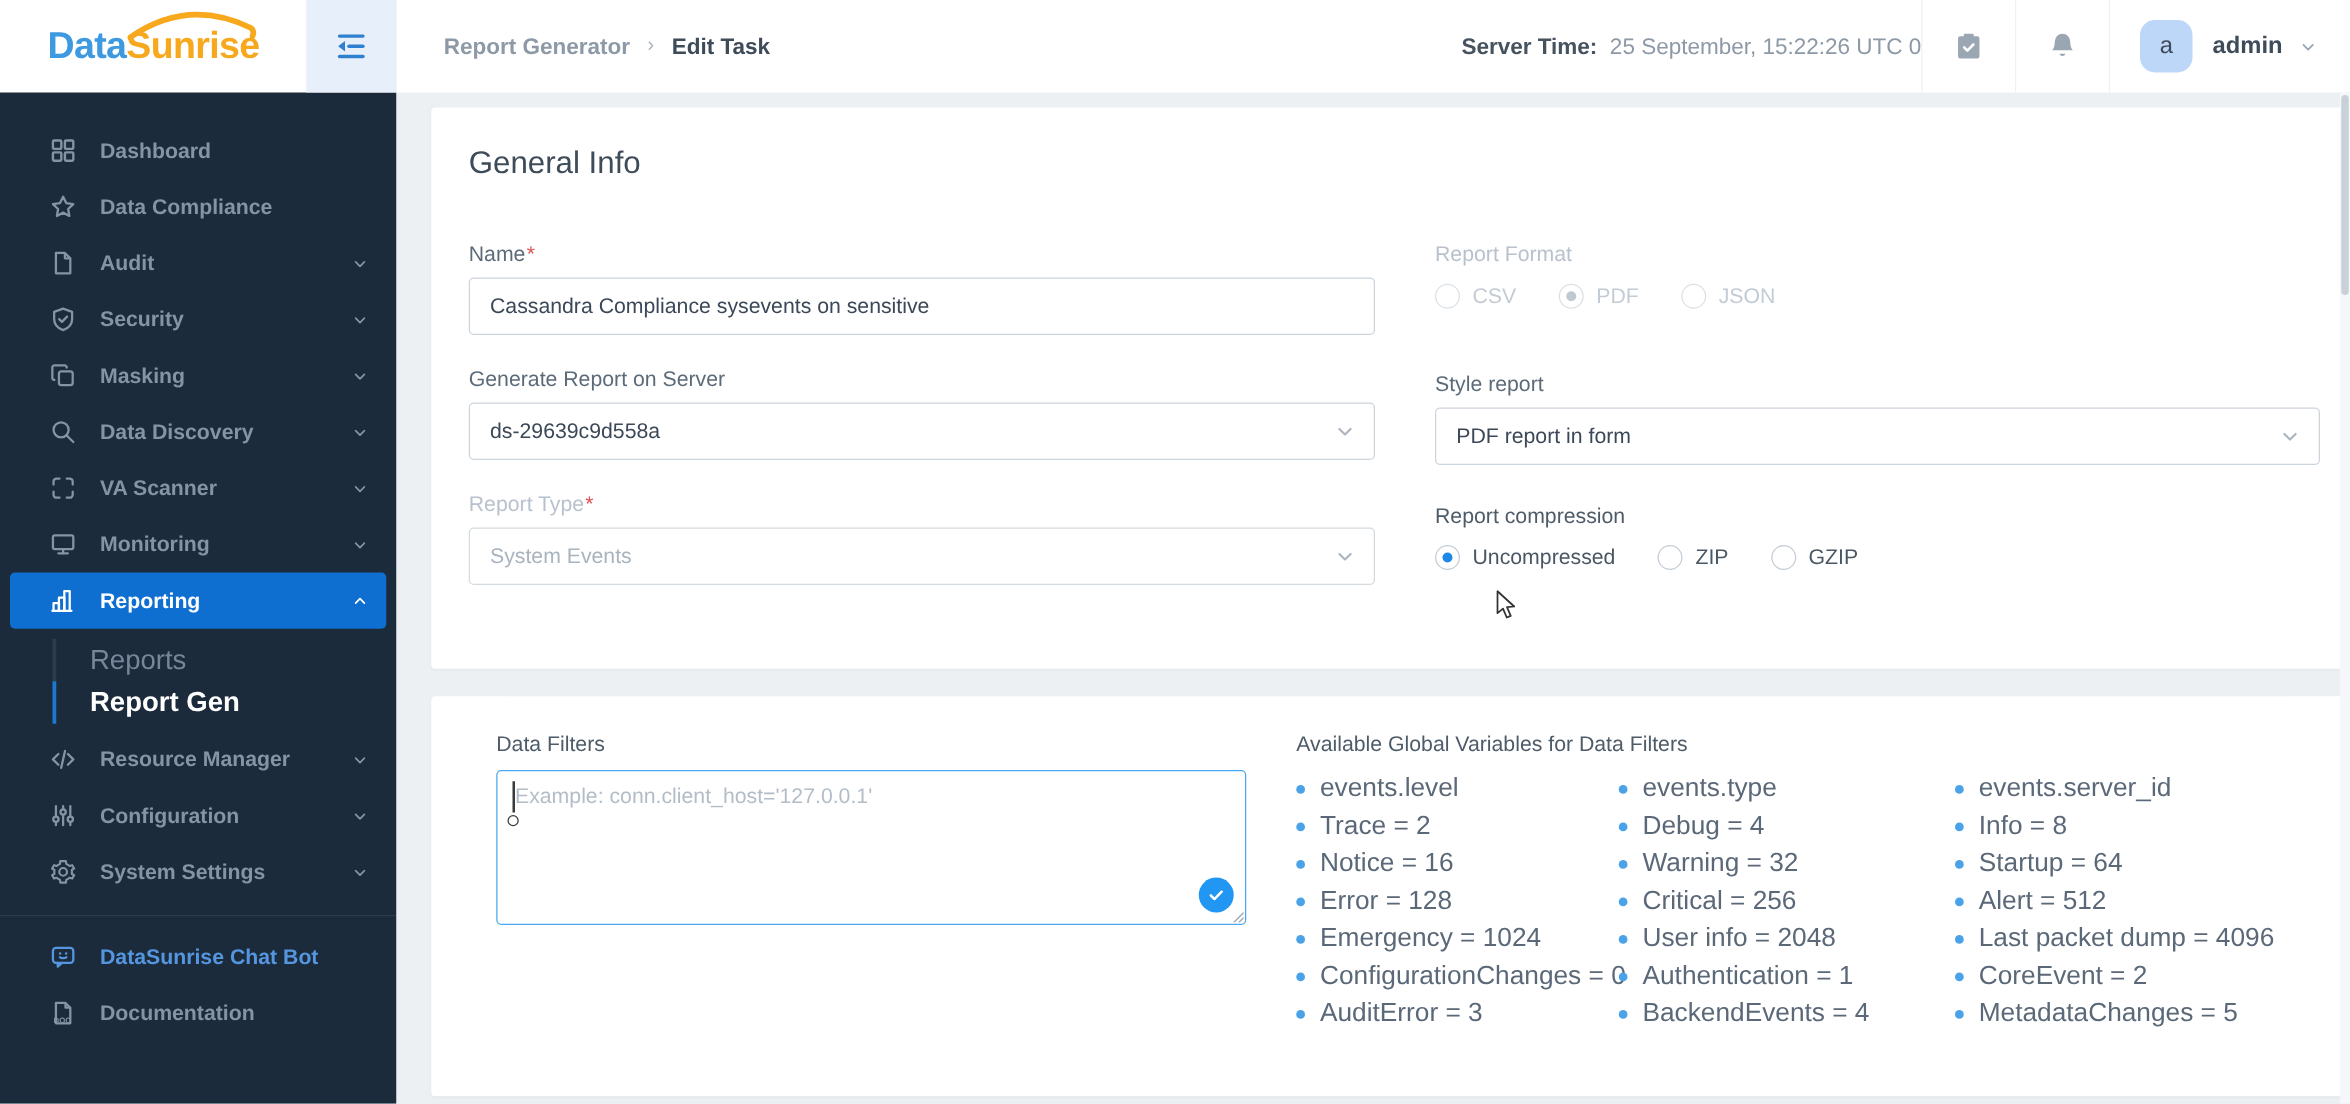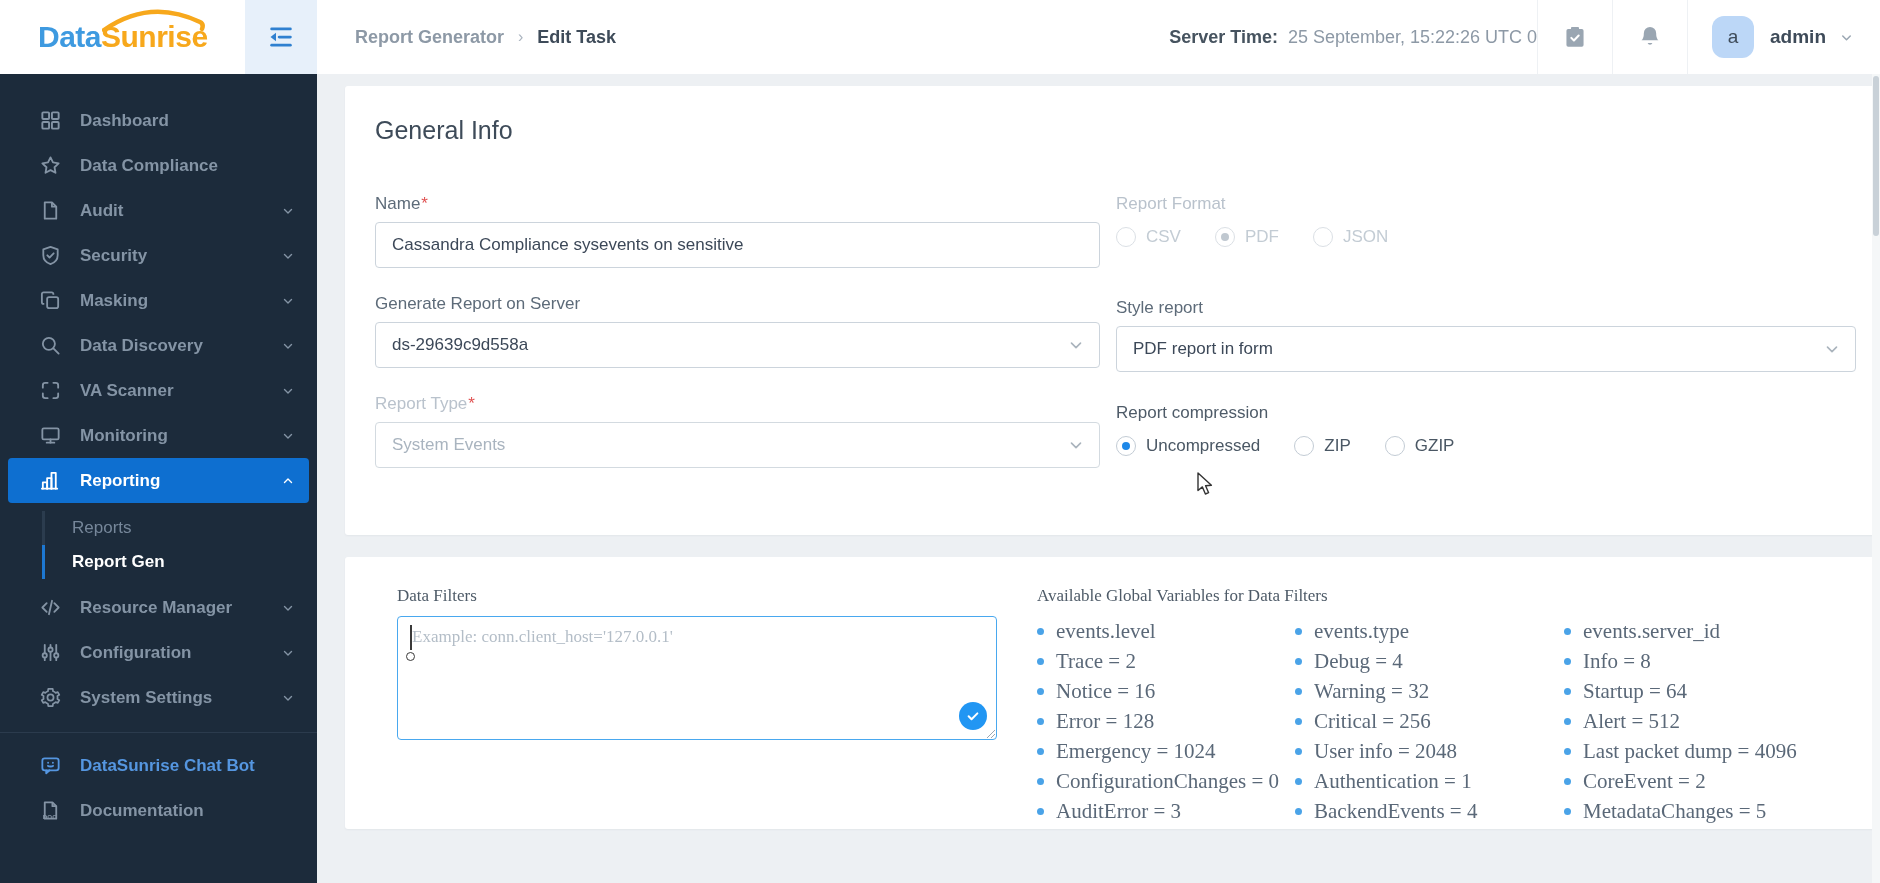--- a/index.html
+++ b/index.html
@@ -20,21 +20,21 @@
   .logo-text .p2 { color:var(--logo-orange); }
   .logo-arc { position:absolute; left:102px; top:6px; pointer-events:none; }
   .toggle-btn { width:72px; background:#e7f0fa; display:flex; align-items:center; justify-content:center; cursor:pointer; }
 
   .menu { flex:1; padding-top:24px; overflow:hidden; display:flex; flex-direction:column; color:#8494a5; }
   .menu-item { height:45px; flex-shrink:0; display:flex; align-items:center; padding:0 22px 0 38px; font-size:17px; font-weight:600; cursor:pointer; }
   .menu-item .mi-icon { width:24px; height:24px; margin-right:18px; flex-shrink:0; display:flex; align-items:center; justify-content:center; }
   .menu-item .chev { margin-left:auto; display:flex; }
   .menu-item.active { background:var(--accent); color:#fff; margin:0 8px; padding:0 14px 0 30px; border-radius:4px; }
   .submenu { margin:8px 0 6px; }
-  .submenu-item { height:34px; display:flex; align-items:center; padding-left:72px; font-size:17px; color:#76879a; position:relative; cursor:pointer; }
+  .submenu-item { height:34px; display:flex; align-items:center; padding-left:72px; font-size:22px; color:#76879a; position:relative; cursor:pointer; }
   .submenu-item::before { content:''; position:absolute; left:42px; top:0; bottom:0; width:3px; background:#2b3c4e; }
   .submenu-item.active { color:#ffffff; font-weight:700; }
   .submenu-item.active::before { background:#1d78d2; }
   .menu-divider { border:none; border-top:1px solid #2b3b4d; margin:12px 0 10px; }
   .menu-item.chatbot { color:var(--chatbot); font-weight:700; }
 
   
   .main { flex:1; display:flex; flex-direction:column; min-width:0; }
   .header { height:74px; flex-shrink:0; background:#fff; display:flex; align-items:center; padding-left:38px; }
   .breadcrumb { display:flex; align-items:center; font-size:18px; }
@@ -50,42 +50,42 @@
   .user-box { display:flex; align-items:center; padding:0 26px 0 24px; cursor:pointer; }
   .avatar { width:42px; height:42px; border-radius:12px; background:#bcd7f7; display:flex; align-items:center; justify-content:center; font-size:19px; color:#3e4b59; }
   .user-name { margin-left:16px; font-size:19px; font-weight:600; color:#3e4b59; }
   .user-chev { margin-left:13px; display:flex; color:#9aa6b2; }
 
   
   .content { flex:1; padding:12px 0 0 28px; overflow:hidden; }
   .card { background:#fff; border-radius:3px; box-shadow:0 1px 2px rgba(40,60,80,.05); }
   .card1 { height:449px; padding:30px 24px 0 30px; }
   .page-title { font-size:25px; font-weight:400; color:#3e4b59; margin-bottom:48px; }
-  .form-grid { display:grid; grid-template-columns:725px 1fr; column-gap:16px; }
+  .form-grid { display:grid; grid-template-columns:725px 1fr; column-gap:48px; }
   .fgroup { margin-bottom:25px; }
   .flabel { display:block; font-size:17px; color:#5d6b79; margin-bottom:8px; line-height:21px; }
   .flabel.muted { color:#b9c2cc; }
   .req { color:#e05252; margin-left:1px; }
   .control { height:46px; border:1px solid #ccd4dc; border-radius:4px; background:#fff; display:flex; align-items:center; padding:0 16px; font-size:17px; color:#3c4858; position:relative; }
   .control.select { cursor:pointer; padding-right:44px; }
   .control .sel-chev { position:absolute; right:14px; top:50%; transform:translateY(-50%); color:#aab4bd; display:flex; }
   .control.disabled { color:#a9b4bf; border-color:#d3dae0; cursor:default; }
   input.text-input { width:100%; height:100%; border:none; outline:none; font-size:17px; color:#3c4858; font-family:Liberation Sans, sans-serif; background:transparent; }
 
   .radio-row { display:flex; align-items:center; height:30px; margin-top:4px; }
   .radio { display:inline-flex; align-items:center; margin-right:34px; font-size:17px; color:#4a5764; cursor:pointer; }
   .rdot { width:20px; height:20px; border:1px solid #c3ccd5; border-radius:50%; background:#fff; margin-right:10px; position:relative; flex-shrink:0; }
   .radio.checked .rdot::after { content:''; position:absolute; inset:5px; border-radius:50%; background:var(--radio); }
   .radio-row.disabled .radio { color:#c3ccd4; cursor:default; }
   .radio-row.disabled .rdot { border-color:#dbe0e5; }
   .radio-row.disabled .radio.checked .rdot::after { background:#c0c8d0; }
   .fgroup.fmt { margin-bottom:45px; }
   .fgroup.style-rep { margin-bottom:30px; }
 
-  .card2 { margin-top:22px; height:272px; padding:28px 24px 17px 52px; display:flex;font-family:Liberation Serif, serif; }
+  .card2 { margin-top:22px; height:320px; padding:28px 24px 17px 52px; display:flex; }
   .df-left { width:600px; flex-shrink:0; }
   .sec-label { font-size:17px; color:#4e5b68; margin-bottom:10px; line-height:21px; }
   .ta-wrap { position:relative; height:124px; }
   textarea.df-ta { width:100%; height:100%; border:1px solid var(--ta-border); border-radius:4px; resize:none; outline:none; padding:10px 14px; font-size:17px; font-family:inherit; color:#3c4858; }
   textarea.df-ta::placeholder { color:#b3bdc7; }
   .caret { position:absolute; left:13px; top:9px; width:1.5px; height:25px; background:#3a3a3a; pointer-events:none; }
   .caret-handle { position:absolute; left:9px; top:36px; width:9px; height:9px; border:1.5px solid #3a3a3a; border-radius:50%; background:#fff; pointer-events:none; }
   .check-btn { position:absolute; right:10px; bottom:10px; width:28px; height:28px; border-radius:50%; background:var(--check-btn); display:flex; align-items:center; justify-content:center; cursor:pointer; }
   .resize-grip { position:absolute; right:2px; bottom:2px; pointer-events:none; }
 

